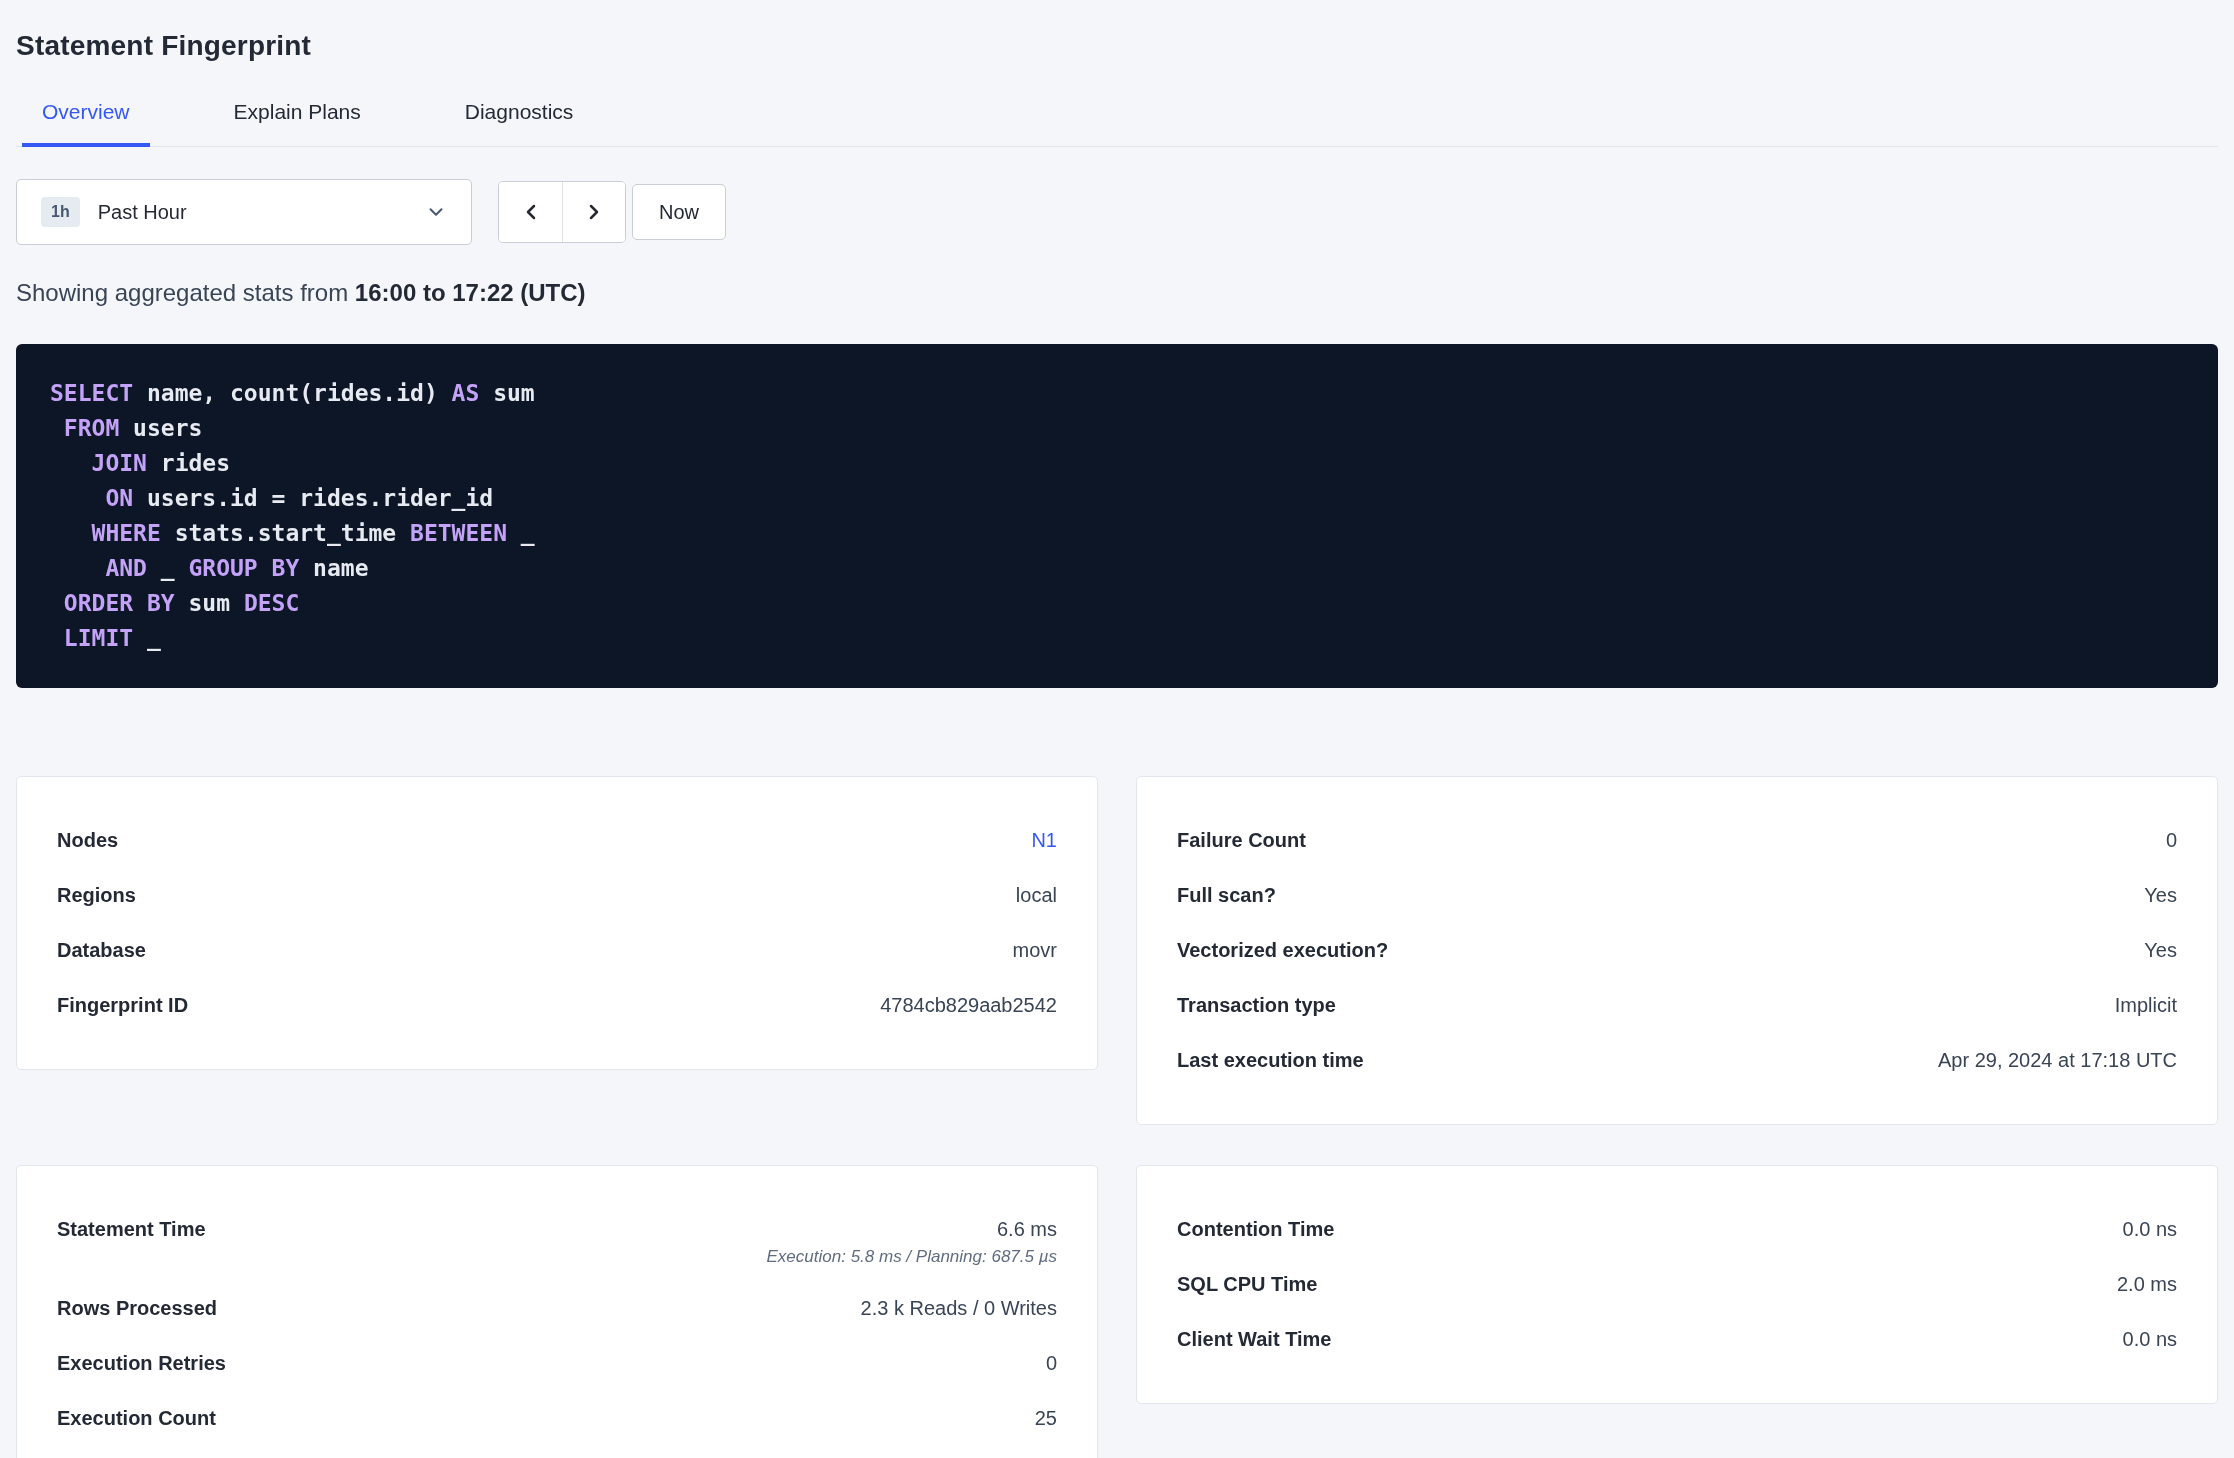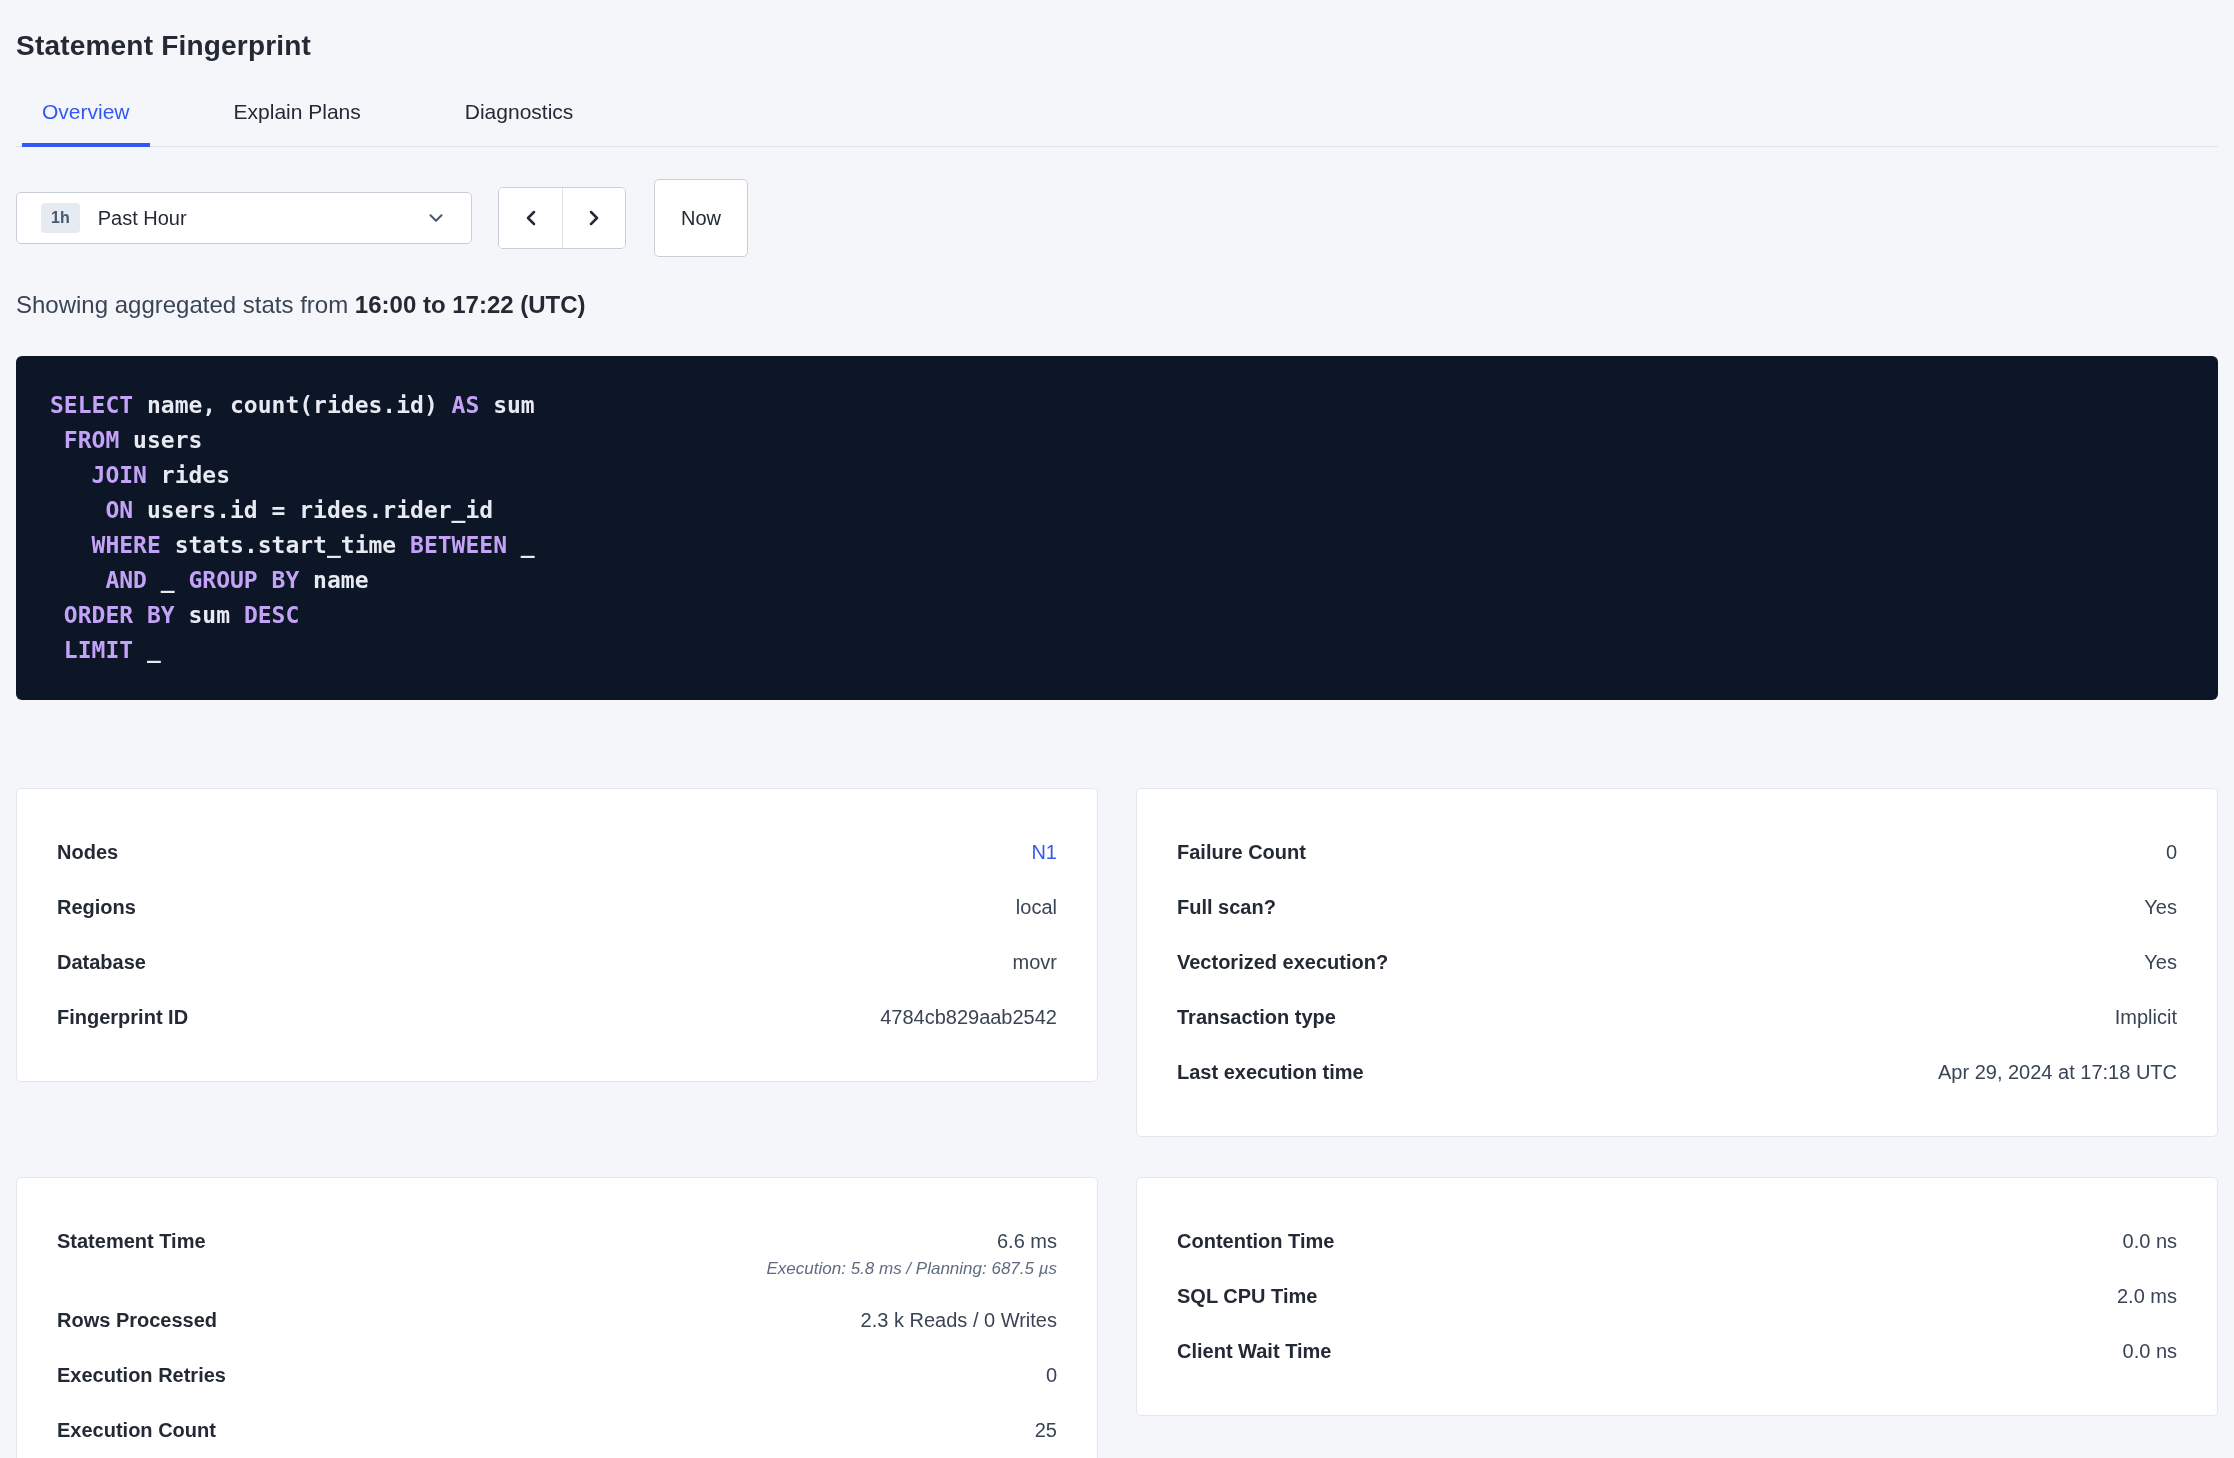--- a/index.html
+++ b/index.html
@@ -27,36 +27,36 @@
   .tabs{display:flex;border-bottom:1px solid var(--hairline);margin-top:22px;padding-left:6px;}
   .tab{
     position:relative;padding:16px 20px 22px;margin-right:64px;
     font-size:21px;color:var(--ink);cursor:pointer;white-space:nowrap;
   }
   .tab.active{color:var(--blue);}
   .tab.active::after{content:"";position:absolute;left:0;right:0;bottom:-1px;height:4px;background:var(--blue);}
 
   .controls{display:flex;align-items:center;margin-top:32px;}
   .timepicker{
-    width:456px;height:52px;background:#fff;border:1px solid var(--border);border-radius:5px;
+    width:456px;height:66px;background:#fff;border:1px solid var(--border);border-radius:5px;
     display:flex;align-items:center;padding:0 24px;cursor:pointer;
   }
   .badge{
     background:#e6ebf2;border-radius:4px;padding:6px 10px;
     font-size:16px;font-weight:700;color:#475872;margin-right:18px;
   }
   .range-label{font-size:20px;color:var(--ink);flex:1;}
   .arrows{display:flex;margin-left:26px;height:62px;background:#fff;border:1px solid var(--border);border-radius:5px;overflow:hidden;}
   .arrow-btn{
     width:63px;height:100%;display:flex;align-items:center;justify-content:center;
     background:#fff;border:none;cursor:pointer;padding:0;
   }
   .arrow-btn + .arrow-btn{border-left:1px solid var(--hairline);}
   .now-btn{
-    margin-left:28px;height:78px;min-width:94px;padding:12px 24px;
+    margin-left:6px;height:56px;min-width:94px;padding:12px 24px;
     background:#fff;border:1px solid var(--border);border-radius:5px;
     font-size:20px;color:var(--ink);font-family:inherit;cursor:pointer;
   }
 
   .stats-summary{margin:34px 0 0;font-size:24px;color:var(--slate);}
   .stats-summary strong{color:var(--ink);font-weight:700;}
 
   .sql-box{
     margin-top:37px;background:var(--sqlbg);border-radius:6px;
     padding:32px 34px;color:#e7eaf1;

